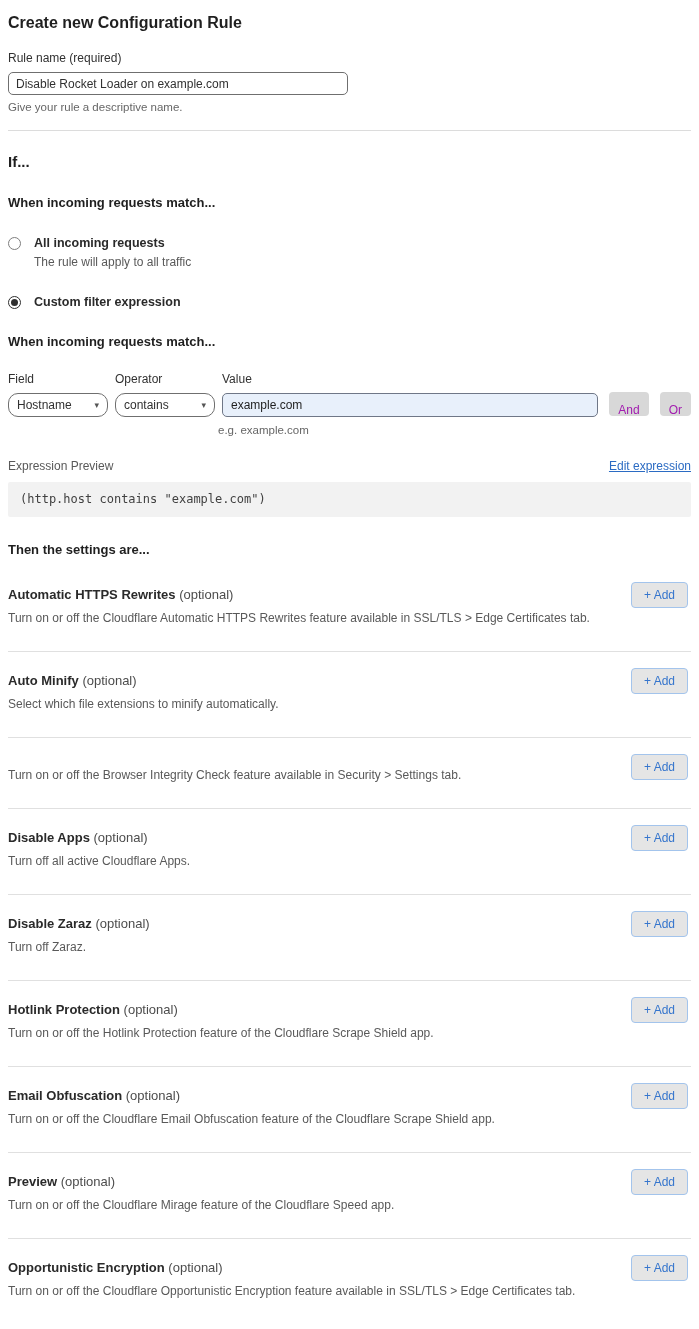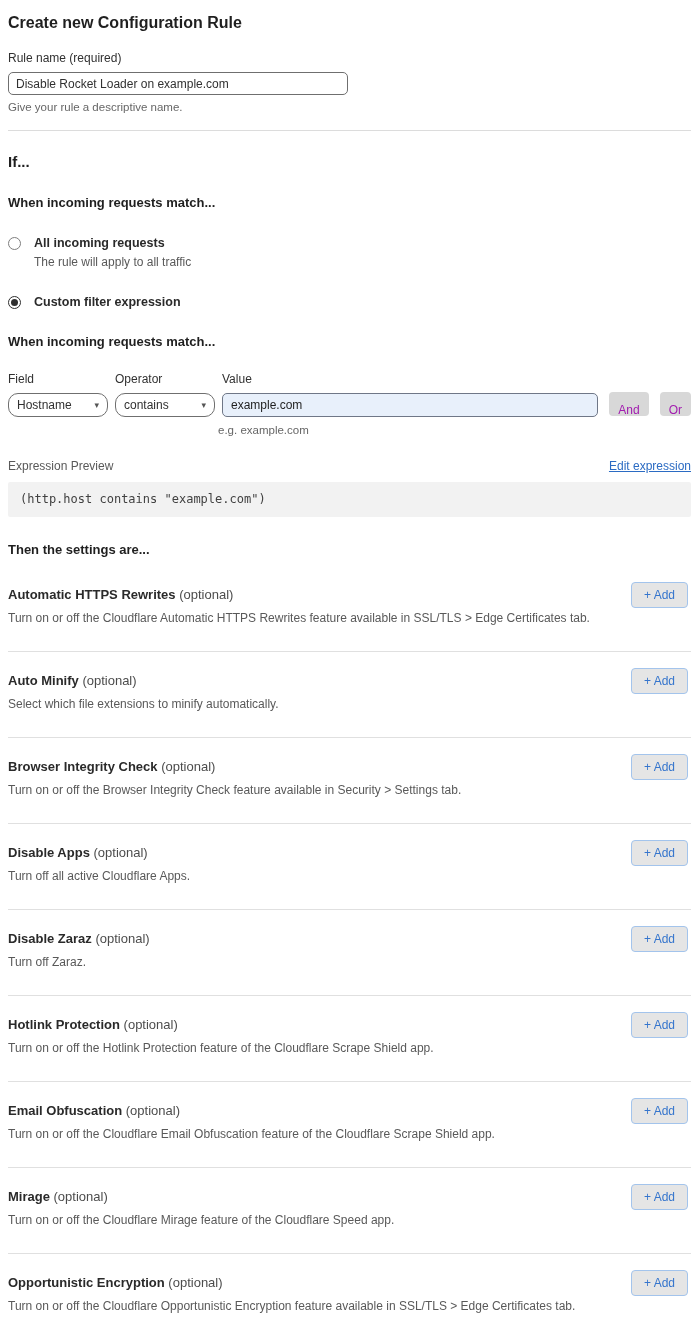--- a/index.html
+++ b/index.html
@@ -187,24 +187,20 @@
     <div class="setting-row">
       <div class="setting-title">
         <span class="name">Auto Minify</span>
         <span class="optional">(optional)</span>
       </div>
       <div class="setting-desc">Select which file extensions to minify automatically.</div>
       <button class="add-button">+ Add</button>
     </div>
 
     <div class="setting-row">
-      <div class="setting-title">
-        <span class="name">Browser Integrity Check</span>
-        <span class="optional">(optional)</span>
-      </div>
       <div class="setting-desc">Turn on or off the Browser Integrity Check feature available in Security &gt; Settings tab.</div>
       <button class="add-button">+ Add</button>
     </div>
 
     <div class="setting-row">
       <div class="setting-title">
         <span class="name">Disable Apps</span>
         <span class="optional">(optional)</span>
       </div>
       <div class="setting-desc">Turn off all active Cloudflare Apps.</div>
@@ -233,21 +229,21 @@
       <div class="setting-title">
         <span class="name">Email Obfuscation</span>
         <span class="optional">(optional)</span>
       </div>
       <div class="setting-desc">Turn on or off the Cloudflare Email Obfuscation feature of the Cloudflare Scrape Shield app.</div>
       <button class="add-button">+ Add</button>
     </div>
 
     <div class="setting-row">
       <div class="setting-title">
-        <span class="name">Mirage</span>
+        <span class="name">Preview</span>
         <span class="optional">(optional)</span>
       </div>
       <div class="setting-desc">Turn on or off the Cloudflare Mirage feature of the Cloudflare Speed app.</div>
       <button class="add-button">+ Add</button>
     </div>
 
     <div class="setting-row">
       <div class="setting-title">
         <span class="name">Opportunistic Encryption</span>
         <span class="optional">(optional)</span>

